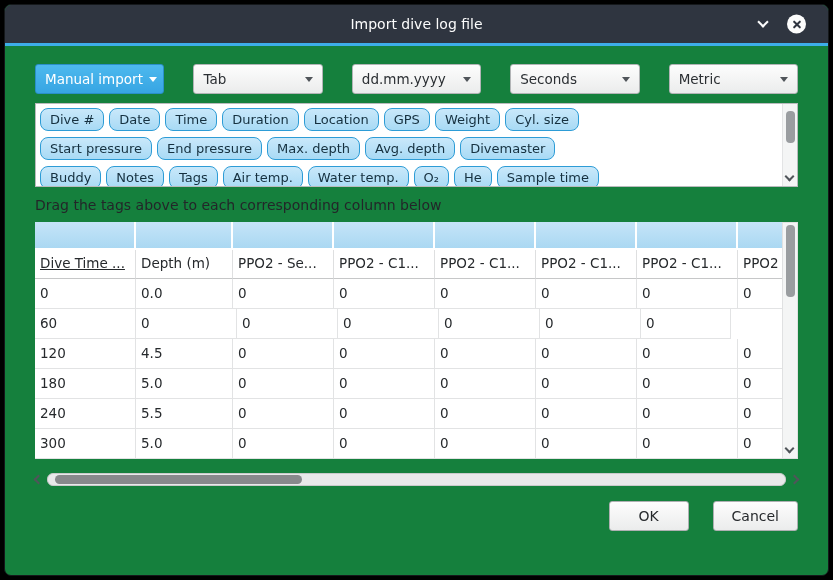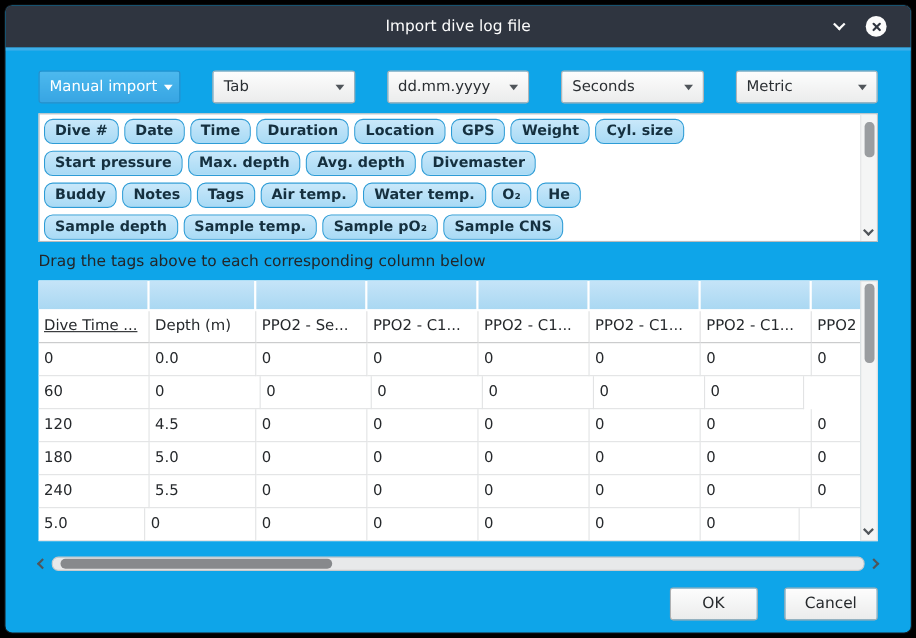--- a/index.html
+++ b/index.html
@@ -4,21 +4,21 @@
 <style>
   * { margin:0; padding:0; box-sizing:border-box; }
   html,body { width:833px; height:580px; overflow:hidden; }
   body {
     background:#000;
     font-family:"DejaVu Sans","Liberation Sans",sans-serif;
     font-size:13px; color:#2b2f33; position:relative;
   }
   .window {
     position:absolute; left:4px; top:4px; width:825px; height:572px;
-    background:#0ea5e9; border-radius:7px; overflow:hidden;
+    background:#15803d; border-radius:7px; overflow:hidden;
     border:1px solid #15181b; display:flex; flex-direction:column;
   }
   
   .titlebar {
     height:38px; background:var(--titlebar,#2f3540); flex:0 0 auto;
     display:flex; align-items:center; justify-content:center;
     position:relative; color:#fcfcfc; font-size:14px;
   }
   .accent { height:3px; background:var(--accent,#3daee9); flex:0 0 auto; }
   .tb-shade {
@@ -55,24 +55,23 @@
     background:linear-gradient(#4db9ee,#37a5e3);
     border-color:#2a8fc9; color:#fff;
   }
   .combo-arrow { width:0; height:0; flex:0 0 auto; margin-left:6px;
     border-left:4px solid transparent; border-right:4px solid transparent;
     border-top:5px solid #50555a; }
   .combo.active .combo-arrow { border-top-color:#fff; }
 
   
   .tag-panel {
-    margin-top:9px; height:117px; flex:0 0 auto; background:#fff;
+    margin-top:9px; height:84px; flex:0 0 auto; background:#fff;
     border:1px solid #b9bbbd; position:relative; overflow:hidden;
     padding:4px 22px 0 4px;
-    font-weight:bold;
   }
   .tag-row { display:flex; gap:5px; margin-bottom:6px; }
   .chip {
     height:23px; padding:0 9px; display:inline-flex; align-items:center;
     background:linear-gradient(#c9e8fa,var(--chip-fill,#a8daf5));
     border:1px solid var(--chip-border,#2d9cd6); border-radius:8px;
     font-size:13px; color:#15303f; white-space:nowrap; flex:0 0 auto;
   }
   .vscroll { position:relative; background:#f4f5f5; }
   .tag-vscroll { position:absolute; right:0; top:0; bottom:0; width:15px;
@@ -169,32 +168,34 @@
             <span class="chip">Date</span>
             <span class="chip">Time</span>
             <span class="chip">Duration</span>
             <span class="chip">Location</span>
             <span class="chip">GPS</span>
             <span class="chip">Weight</span>
             <span class="chip">Cyl. size</span>
           </div>
           <div class="tag-row">
             <span class="chip">Start pressure</span>
+            <span class="chip">End pressure</span>
             <span class="chip">Max. depth</span>
             <span class="chip">Avg. depth</span>
             <span class="chip">Divemaster</span>
           </div>
           <div class="tag-row">
             <span class="chip">Buddy</span>
             <span class="chip">Notes</span>
             <span class="chip">Tags</span>
             <span class="chip">Air temp.</span>
             <span class="chip">Water temp.</span>
             <span class="chip">O₂</span>
             <span class="chip">He</span>
+            <span class="chip">Sample time</span>
           </div>
           <div class="tag-row">
             <span class="chip">Sample depth</span>
             <span class="chip">Sample temp.</span>
             <span class="chip">Sample pO₂</span>
             <span class="chip">Sample CNS</span>
           </div>
         </div>
       <div class="vscroll tag-vscroll">
         <div class="vthumb"></div>
@@ -270,20 +271,21 @@
               <div class="td" style="width: 101px;">240</div>
               <div class="td" style="width: 97px;">5.5</div>
               <div class="td" style="width: 101px;">0</div>
               <div class="td" style="width: 101px;">0</div>
               <div class="td" style="width: 101px;">0</div>
               <div class="td" style="width: 101px;">0</div>
               <div class="td" style="width: 101px;">0</div>
               <div class="td" style="width: 90px;">0</div>
             </div>
             <div class="tr">
+              <div class="td" style="width: 101px;">300</div>
               <div class="td" style="width: 97px;">5.0</div>
               <div class="td" style="width: 101px;">0</div>
               <div class="td" style="width: 101px;">0</div>
               <div class="td" style="width: 101px;">0</div>
               <div class="td" style="width: 101px;">0</div>
               <div class="td" style="width: 101px;">0</div>
               <div class="td" style="width: 90px;">0</div>
             </div>
           </div>
       </div>

